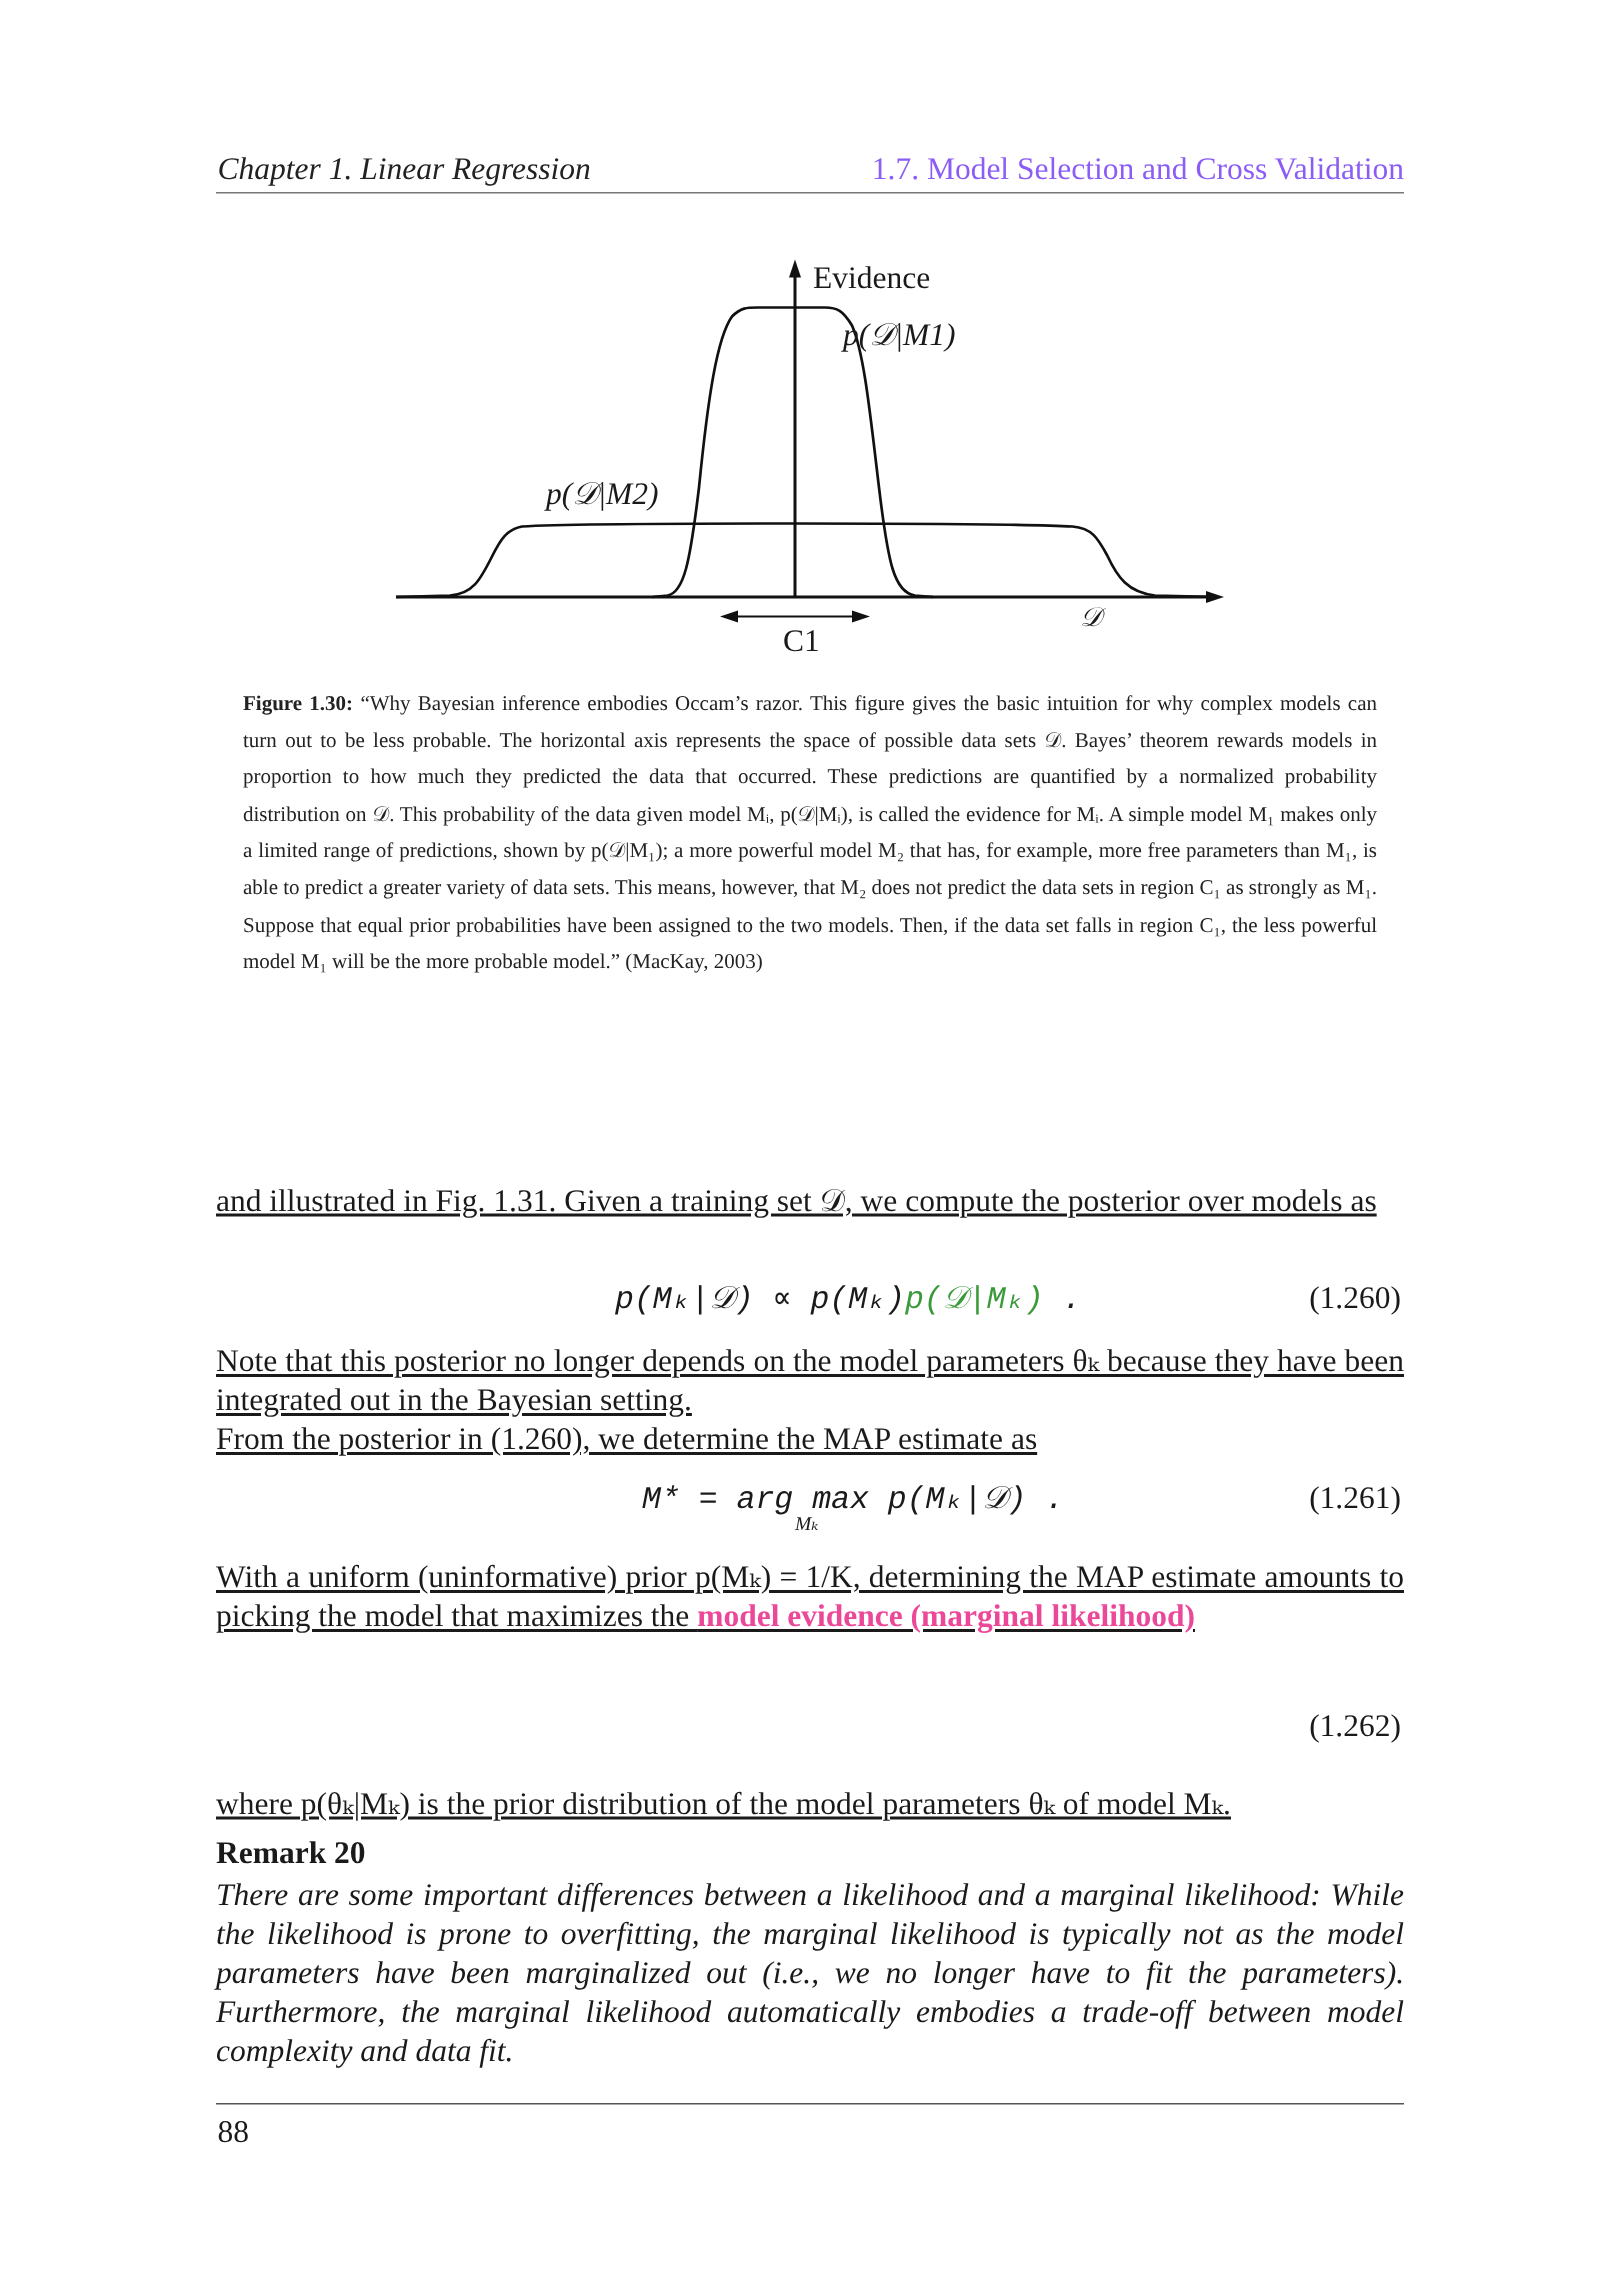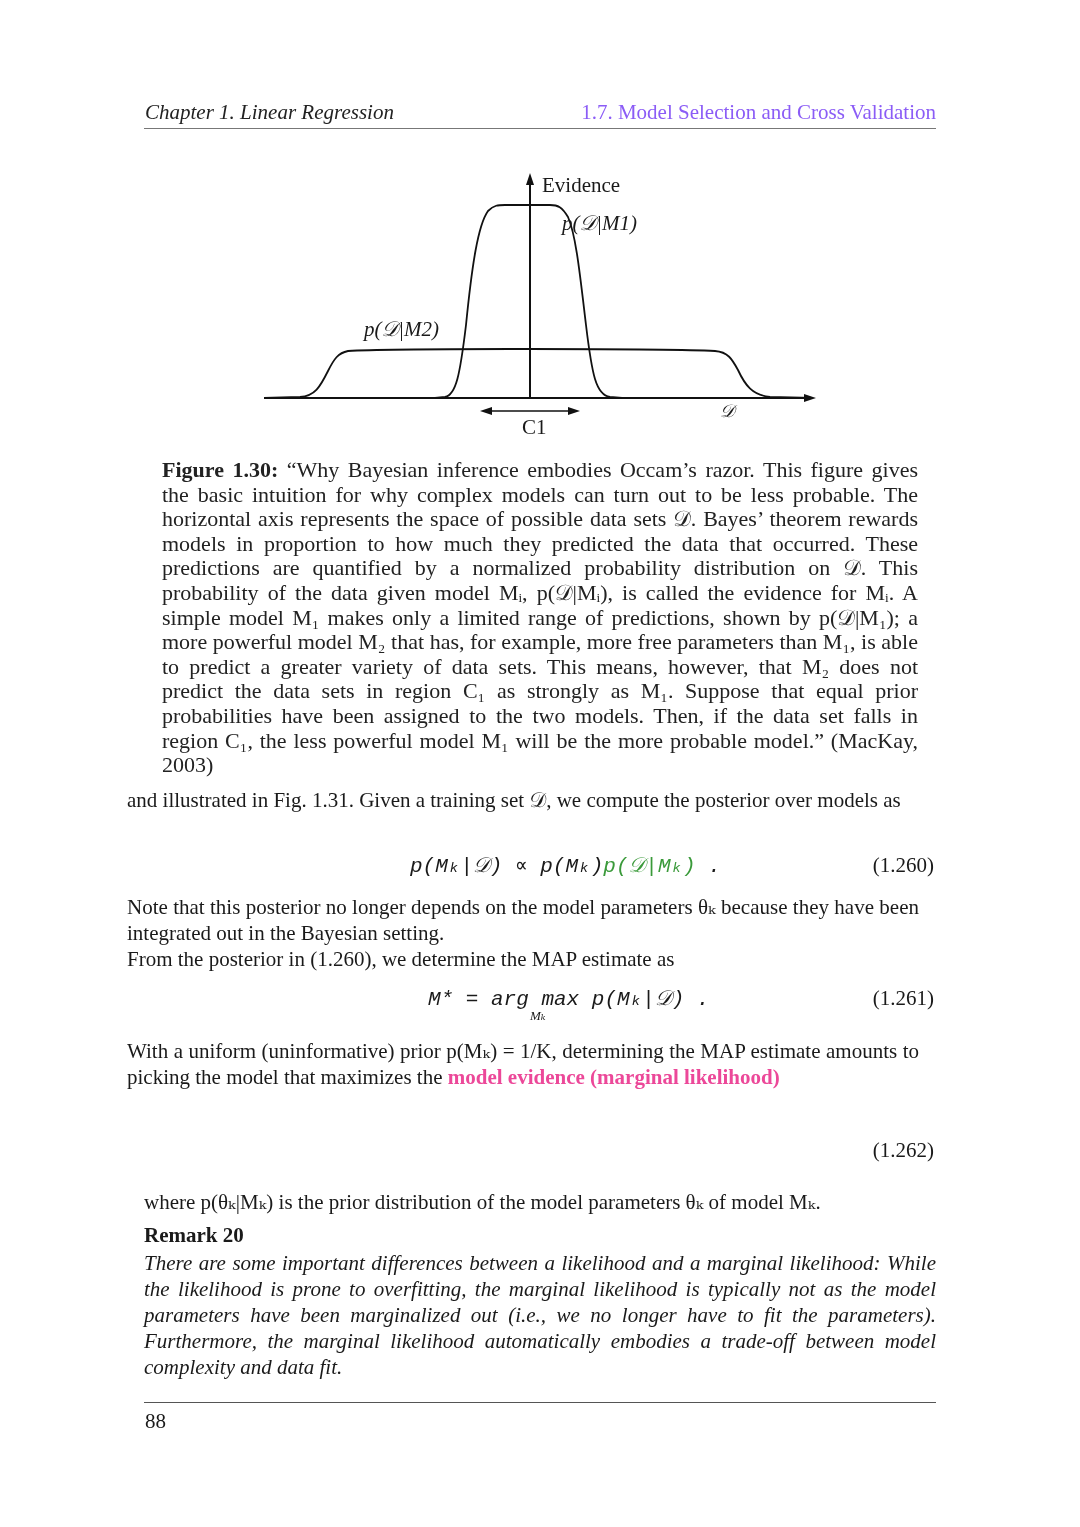--- a/index.html
+++ b/index.html
@@ -3,23 +3,23 @@
 <meta charset="utf-8">
 <style>
   html, body { margin: 0; padding: 0; background: #ffffff; }
   body { width: 1080px; height: 1527px; position: relative; overflow: hidden;
          font-family: "Liberation Serif", "DejaVu Serif", serif; color: #1a1a1a; }
   .abs { position: absolute; }
   .header-left { left: 145px; top: 100px; font-size: 21px; font-style: italic; color: #222; }
   .header-right { right: 144px; top: 100px; font-size: 21px; color: #8b5cf6; }
   .header-rule { left: 144px; top: 128px; width: 792px; height: 1px; background: #777; }
   .figure { left: 260px; top: 165px; width: 570px; height: 285px; }
-  .caption { left: 162px; top: 458px; width: 756px; font-size: 22px; line-height: 24.6px; text-align: justify; color: #222; }
+  .caption { left: 162px; top: 458px; width: 756px; font-size: 14px; line-height: 24.6px; text-align: justify; color: #222; }
   .caption b { font-weight: bold; }
-  .body { left: 127px; width: 792px; font-size: 21px; line-height: 26px; text-align: justify; color: #1a1a1a; }
+  .body { left: 144px; width: 792px; font-size: 21px; line-height: 26px; text-align: justify; color: #1a1a1a; text-decoration: underline; }
   .eq { left: 144px; width: 792px; height: 30px; font-size: 21px; }
   .eq .expr { position: absolute; font-style: italic; white-space: nowrap; font-family: Liberation Mono, monospace; }
   .eq .num { position: absolute; right: 2px; font-style: normal; }
   .green { color: #3a9a3a; }
   .blue { color: #ec4899; font-weight: bold; }
   .m { font-style: italic; }
   .remark-title { left: 144px; top: 1223px; font-size: 21px; font-weight: bold; text-align: right; }
   .remark { left: 144px; top: 1250px; width: 792px; font-size: 21px; line-height: 26px; font-style: italic; text-align: justify; }
   .footer-rule { left: 144px; top: 1402px; width: 792px; height: 1px; background: #555; }
   .page-num { left: 145px; top: 1409px; font-size: 21px; }
@@ -79,19 +79,19 @@
 </div>
 
 <div class="abs body" style="top:1038px;">
   <span>With a uniform (uninformative) prior p(Mₖ) = 1/K, determining the MAP estimate amounts to picking the model that maximizes the </span><span class="blue">model evidence (marginal likelihood)</span>
 </div>
 
 <div class="abs eq" style="top:1138px;">
   <span class="num">(1.262)</span>
 </div>
 
-<div class="abs body" style="top:1189px;margin-left:17px;">where p(θₖ|Mₖ) is the prior distribution of the model parameters θₖ of model Mₖ.</div>
+<div class="abs body" style="top:1189px;">where p(θₖ|Mₖ) is the prior distribution of the model parameters θₖ of model Mₖ.</div>
 
 <div class="abs remark-title">Remark 20</div>
 <div class="abs remark">There are some important differences between a likelihood and a marginal likelihood: While the likelihood is prone to overfitting, the marginal likelihood is typically not as the model parameters have been marginalized out (i.e., we no longer have to fit the parameters). Furthermore, the marginal likelihood automatically embodies a trade-off between model complexity and data fit.</div>
 
 <div class="abs footer-rule"></div>
 <div class="abs page-num">88</div>
 
 </body></html>

